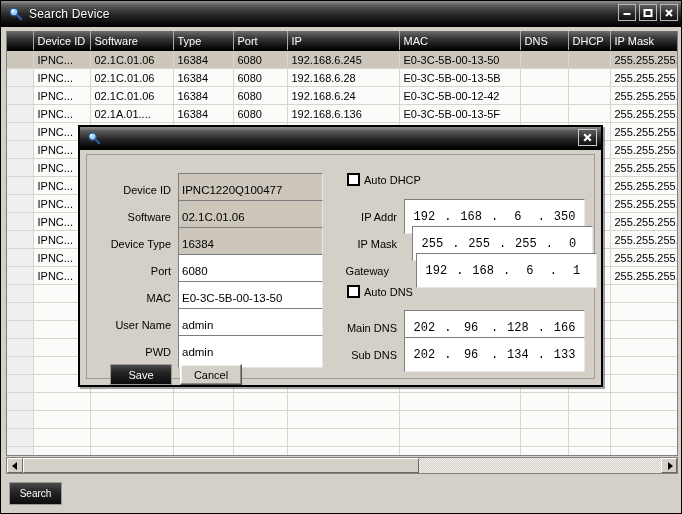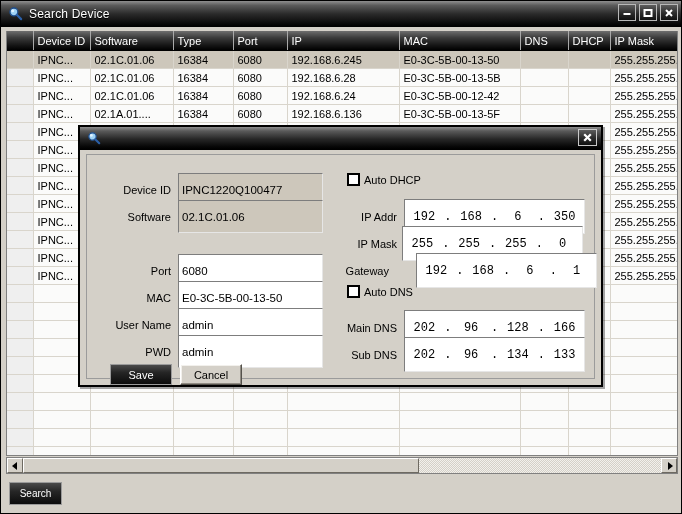--- a/index.html
+++ b/index.html
@@ -557,20 +557,24 @@
         <div class="frow" style="left:6px;top:18px;">
           <span class="flabel" style="width:78px">Device ID</span>
           <input class="finput ro" style="width: 145px; margin-left: 7px;" readonly="" value="IPNC1220Q100477">
         </div>
 
         <div class="frow" style="left:6px;top:45px;">
           <span class="flabel" style="width:78px">Software</span>
           <input class="finput ro" style="width: 145px; margin-left: 7px;" readonly="" value="02.1C.01.06">
         </div>
 
+        <div class="frow" style="left:6px;top:72px;">
+          <span class="flabel" style="width:78px">Device Type</span>
+          <input class="finput ro" style="width: 145px; margin-left: 7px;" readonly="" value="16384">
+        </div>
 
         <div class="frow" style="left:6px;top:99px;">
           <span class="flabel" style="width:78px">Port</span>
           <input class="finput" style="width: 145px; margin-left: 7px;" value="6080">
         </div>
 
         <div class="frow" style="left:6px;top:126px;">
           <span class="flabel" style="width:78px">MAC</span>
           <input class="finput" style="width: 145px; margin-left: 7px;" value="E0-3C-5B-00-13-50">
         </div>
@@ -603,21 +607,21 @@
             <span class="ipseg">168</span>
             <span class="ipdot">.</span>
             <span class="ipseg">6</span>
             <span class="ipdot">.</span>
             <span class="ipseg">350</span>
           </div>
         </div>
 
         <div class="frow" style="left:248px;top:71px;">
           <span class="flabel" style="width:62px">IP Mask</span>
-          <div class="ipfield" style="margin-left:5px">
+          <div class="ipfield" style="margin-left:15px">
             <span class="ipseg">255</span>
             <span class="ipdot">.</span>
             <span class="ipseg">255</span>
             <span class="ipdot">.</span>
             <span class="ipseg">255</span>
             <span class="ipdot">.</span>
             <span class="ipseg">0</span>
           </div>
         </div>
 

